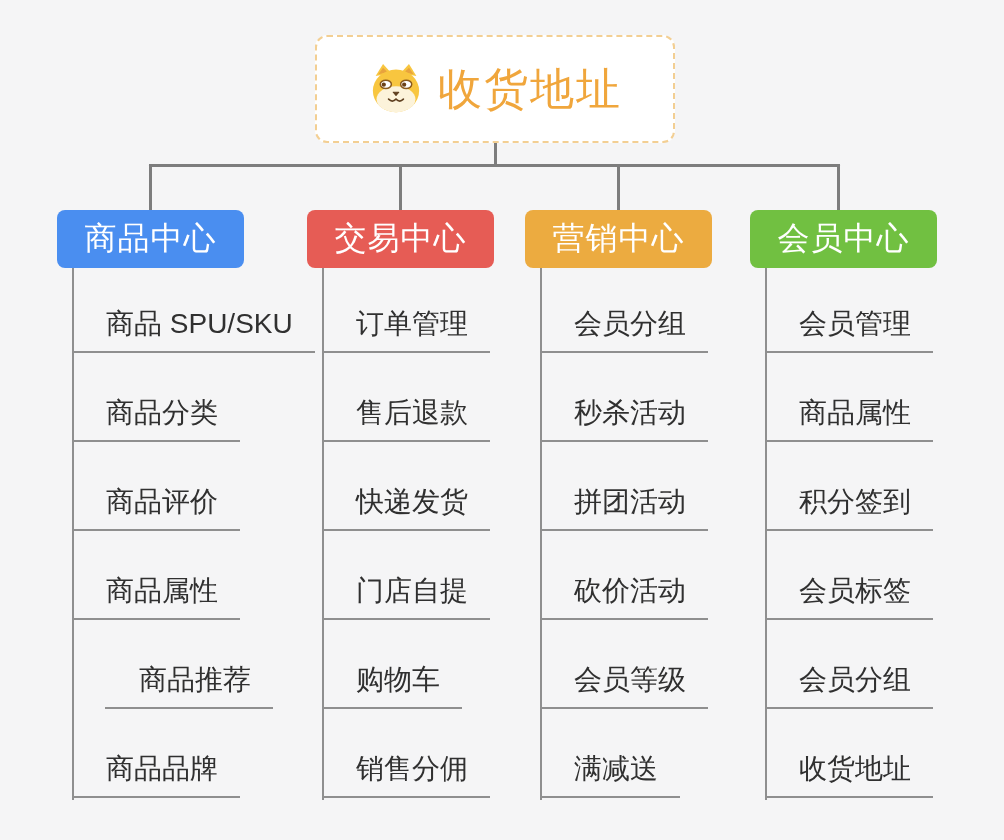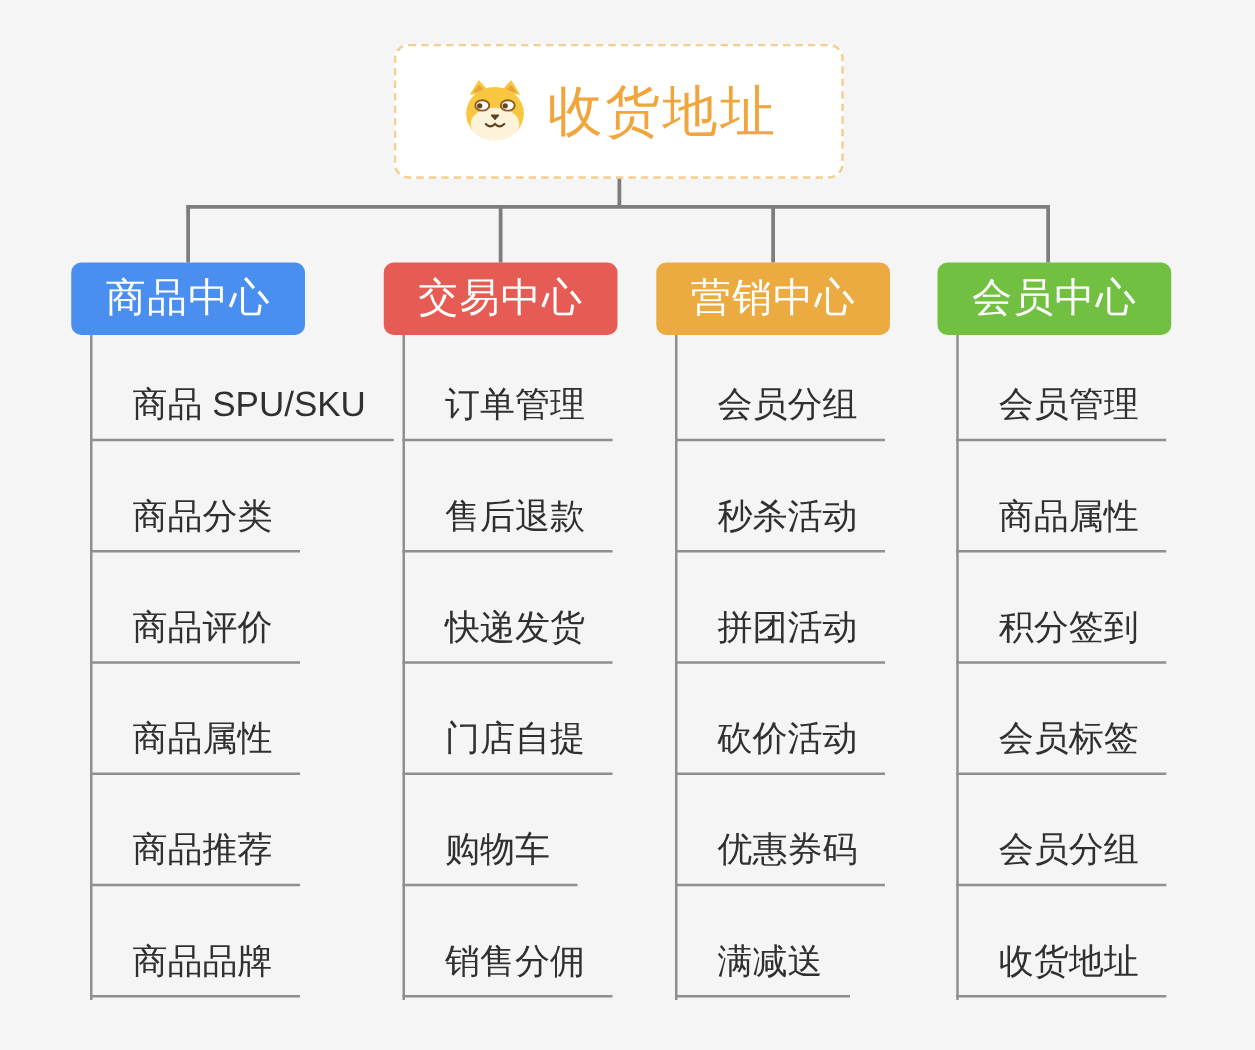--- a/index.html
+++ b/index.html
@@ -119,21 +119,21 @@
   <div class="line drop drop-3"></div>
 
   <div class="branch b0">
     <div class="branch-header" style="background: rgb(74, 142, 240);">商品中心</div>
     <div class="column-line"></div>
     <div class="children">
         <div class="child-item" style="top: 103px;">商品 SPU/SKU</div>
         <div class="child-item" style="top: 192px;">商品分类</div>
         <div class="child-item" style="top: 281px; text-align: right;">商品评价</div>
         <div class="child-item" style="top: 370px;">商品属性</div>
-        <div class="child-item" style="top: 459px;">商品推荐</div>
+        <div class="child-item" style="top: 459px; margin-left: 33px;">商品推荐</div>
         <div class="child-item" style="top: 548px;">商品品牌</div>
       </div>
   </div>
 
   <div class="branch b1">
     <div class="branch-header" style="background: rgb(230, 92, 85);">交易中心</div>
     <div class="column-line"></div>
     <div class="children">
         <div class="child-item" style="top: 103px;">订单管理</div>
         <div class="child-item" style="top: 192px;">售后退款</div>
@@ -145,21 +145,21 @@
   </div>
 
   <div class="branch b2">
     <div class="branch-header" style="background: rgb(236, 171, 64);">营销中心</div>
     <div class="column-line"></div>
     <div class="children">
         <div class="child-item" style="top: 103px;">会员分组</div>
         <div class="child-item" style="top: 192px;">秒杀活动</div>
         <div class="child-item" style="top: 281px;">拼团活动</div>
         <div class="child-item" style="top: 370px;">砍价活动</div>
-        <div class="child-item" style="top: 459px;">优惠券码</div>
+        <div class="child-item" style="top: 459px;">会员等级</div>
         <div class="child-item" style="top: 548px;">满减送</div>
       </div>
   </div>
 
   <div class="branch b3">
     <div class="branch-header" style="background: rgb(113, 192, 65);">会员中心</div>
     <div class="column-line"></div>
     <div class="children">
         <div class="child-item" style="top: 103px;">会员管理</div>
         <div class="child-item" style="top: 192px;">商品属性</div>

